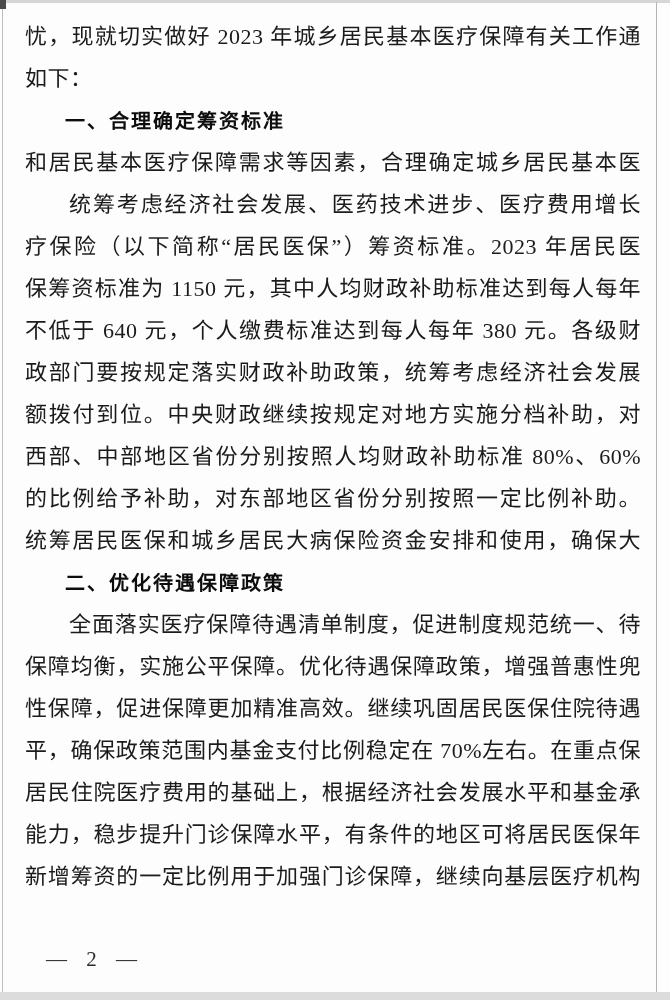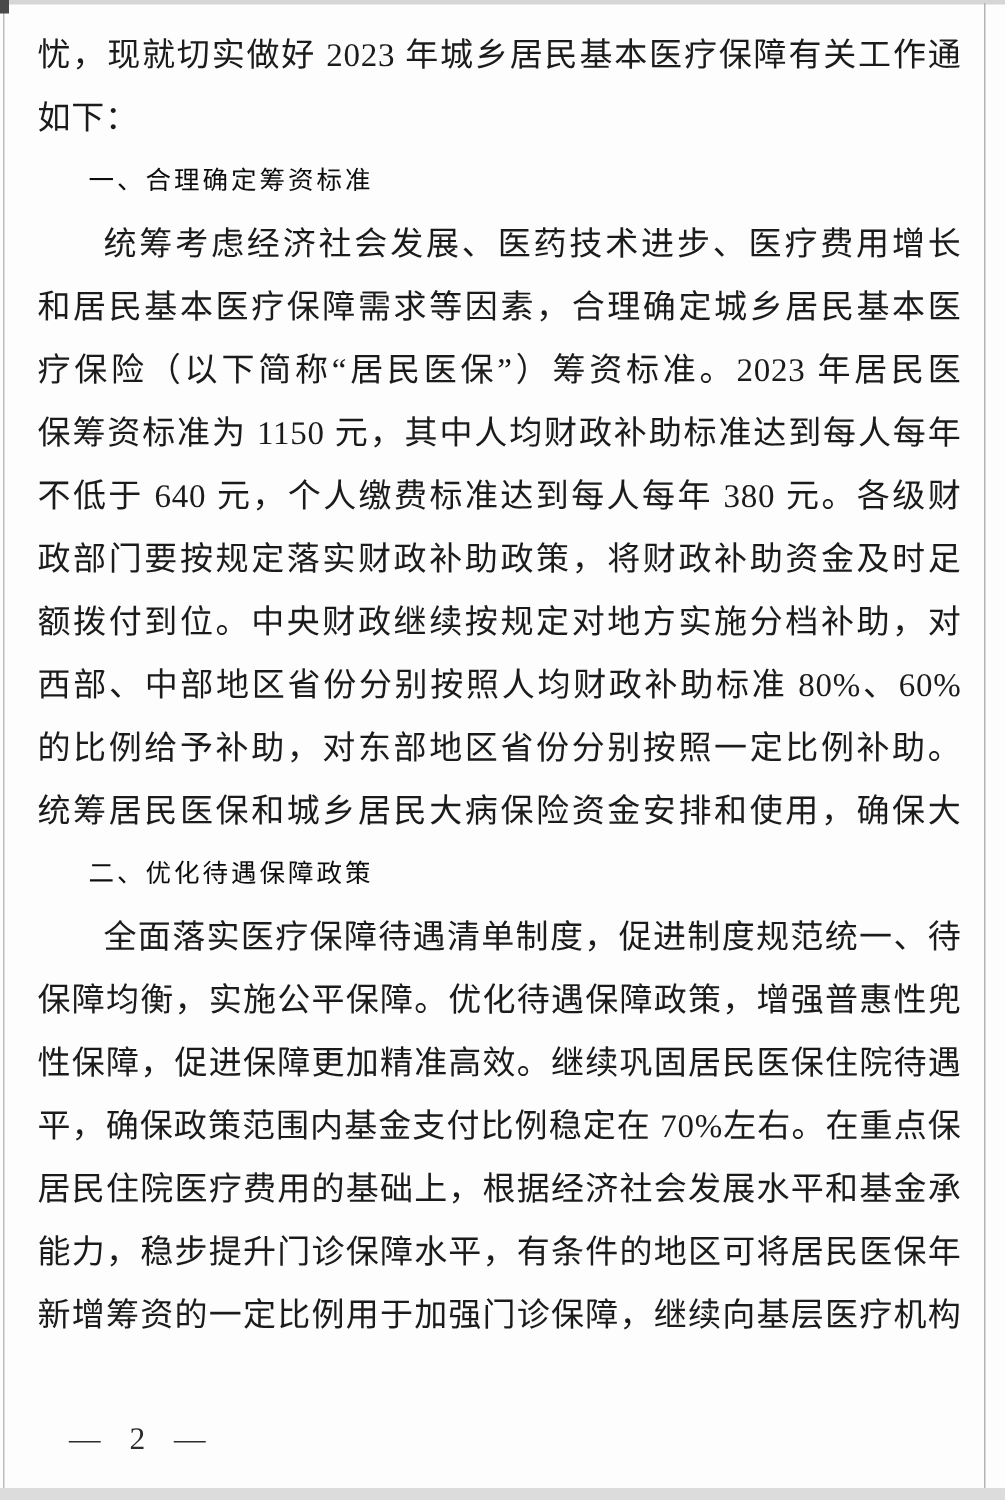--- a/index.html
+++ b/index.html
@@ -59,22 +59,22 @@
     text-align-last: left;
   }
   .text-line.indent {
     text-indent: 2em;
   }
   .heading-line {
     height: 42px;
     overflow: hidden;
     text-indent: 2em;
     font-family: "DejaVu Sans", "Liberation Sans", sans-serif;
-    font-weight: 400;
-    font-size: 17px;
+    font-weight: 700;
+    font-size: 20px;
     line-height: 42px;
     color: #0d0d0d;
     letter-spacing: 2px;
   }
   .page-footer {
     position: absolute;
     left: 46px;
     bottom: 28px;
     font-size: 21px;
     color: #2b2b2b;
@@ -89,26 +89,26 @@
   <div class="edge-top"></div>
   <div class="edge-left"></div>
   <div class="edge-right"></div>
   <div class="edge-bottom"></div>
   <div class="corner-mark"></div>
 
   <div class="doc-body">
       <div class="text-line">忧，现就切实做好 2023 年城乡居民基本医疗保障有关工作通知</div>
       <div class="text-line no-justify">如下：</div>
       <div class="heading-line">一、合理确定筹资标准</div>
+      <div class="text-line">和居民基本医疗保障需求等因素，合理确定城乡居民基本医</div>
       <div class="text-line indent">统筹考虑经济社会发展、医药技术进步、医疗费用增长</div>
-      <div class="text-line">和居民基本医疗保障需求等因素，合理确定城乡居民基本医</div>
       <div class="text-line">疗保险（以下简称“居民医保”）筹资标准。2023 年居民医</div>
       <div class="text-line">保筹资标准为 1150 元，其中人均财政补助标准达到每人每年</div>
       <div class="text-line">不低于 640 元，个人缴费标准达到每人每年 380 元。各级财</div>
-      <div class="text-line">政部门要按规定落实财政补助政策，将财政补助资金及时足</div>
+      <div class="text-line">政部门要按规定落实财政补助政策，统筹考虑经济社会发展</div>
       <div class="text-line">额拨付到位。中央财政继续按规定对地方实施分档补助，对</div>
       <div class="text-line">西部、中部地区省份分别按照人均财政补助标准 80%、60%</div>
       <div class="text-line">的比例给予补助，对东部地区省份分别按照一定比例补助。</div>
       <div class="text-line">统筹居民医保和城乡居民大病保险资金安排和使用，确保大</div>
       <div class="heading-line">二、优化待遇保障政策</div>
       <div class="text-line indent">全面落实医疗保障待遇清单制度，促进制度规范统一、待遇</div>
       <div class="text-line">保障均衡，实施公平保障。优化待遇保障政策，增强普惠性兜底</div>
       <div class="text-line">性保障，促进保障更加精准高效。继续巩固居民医保住院待遇水</div>
       <div class="text-line">平，确保政策范围内基金支付比例稳定在 70%左右。在重点保障</div>
       <div class="text-line">居民住院医疗费用的基础上，根据经济社会发展水平和基金承受</div>

